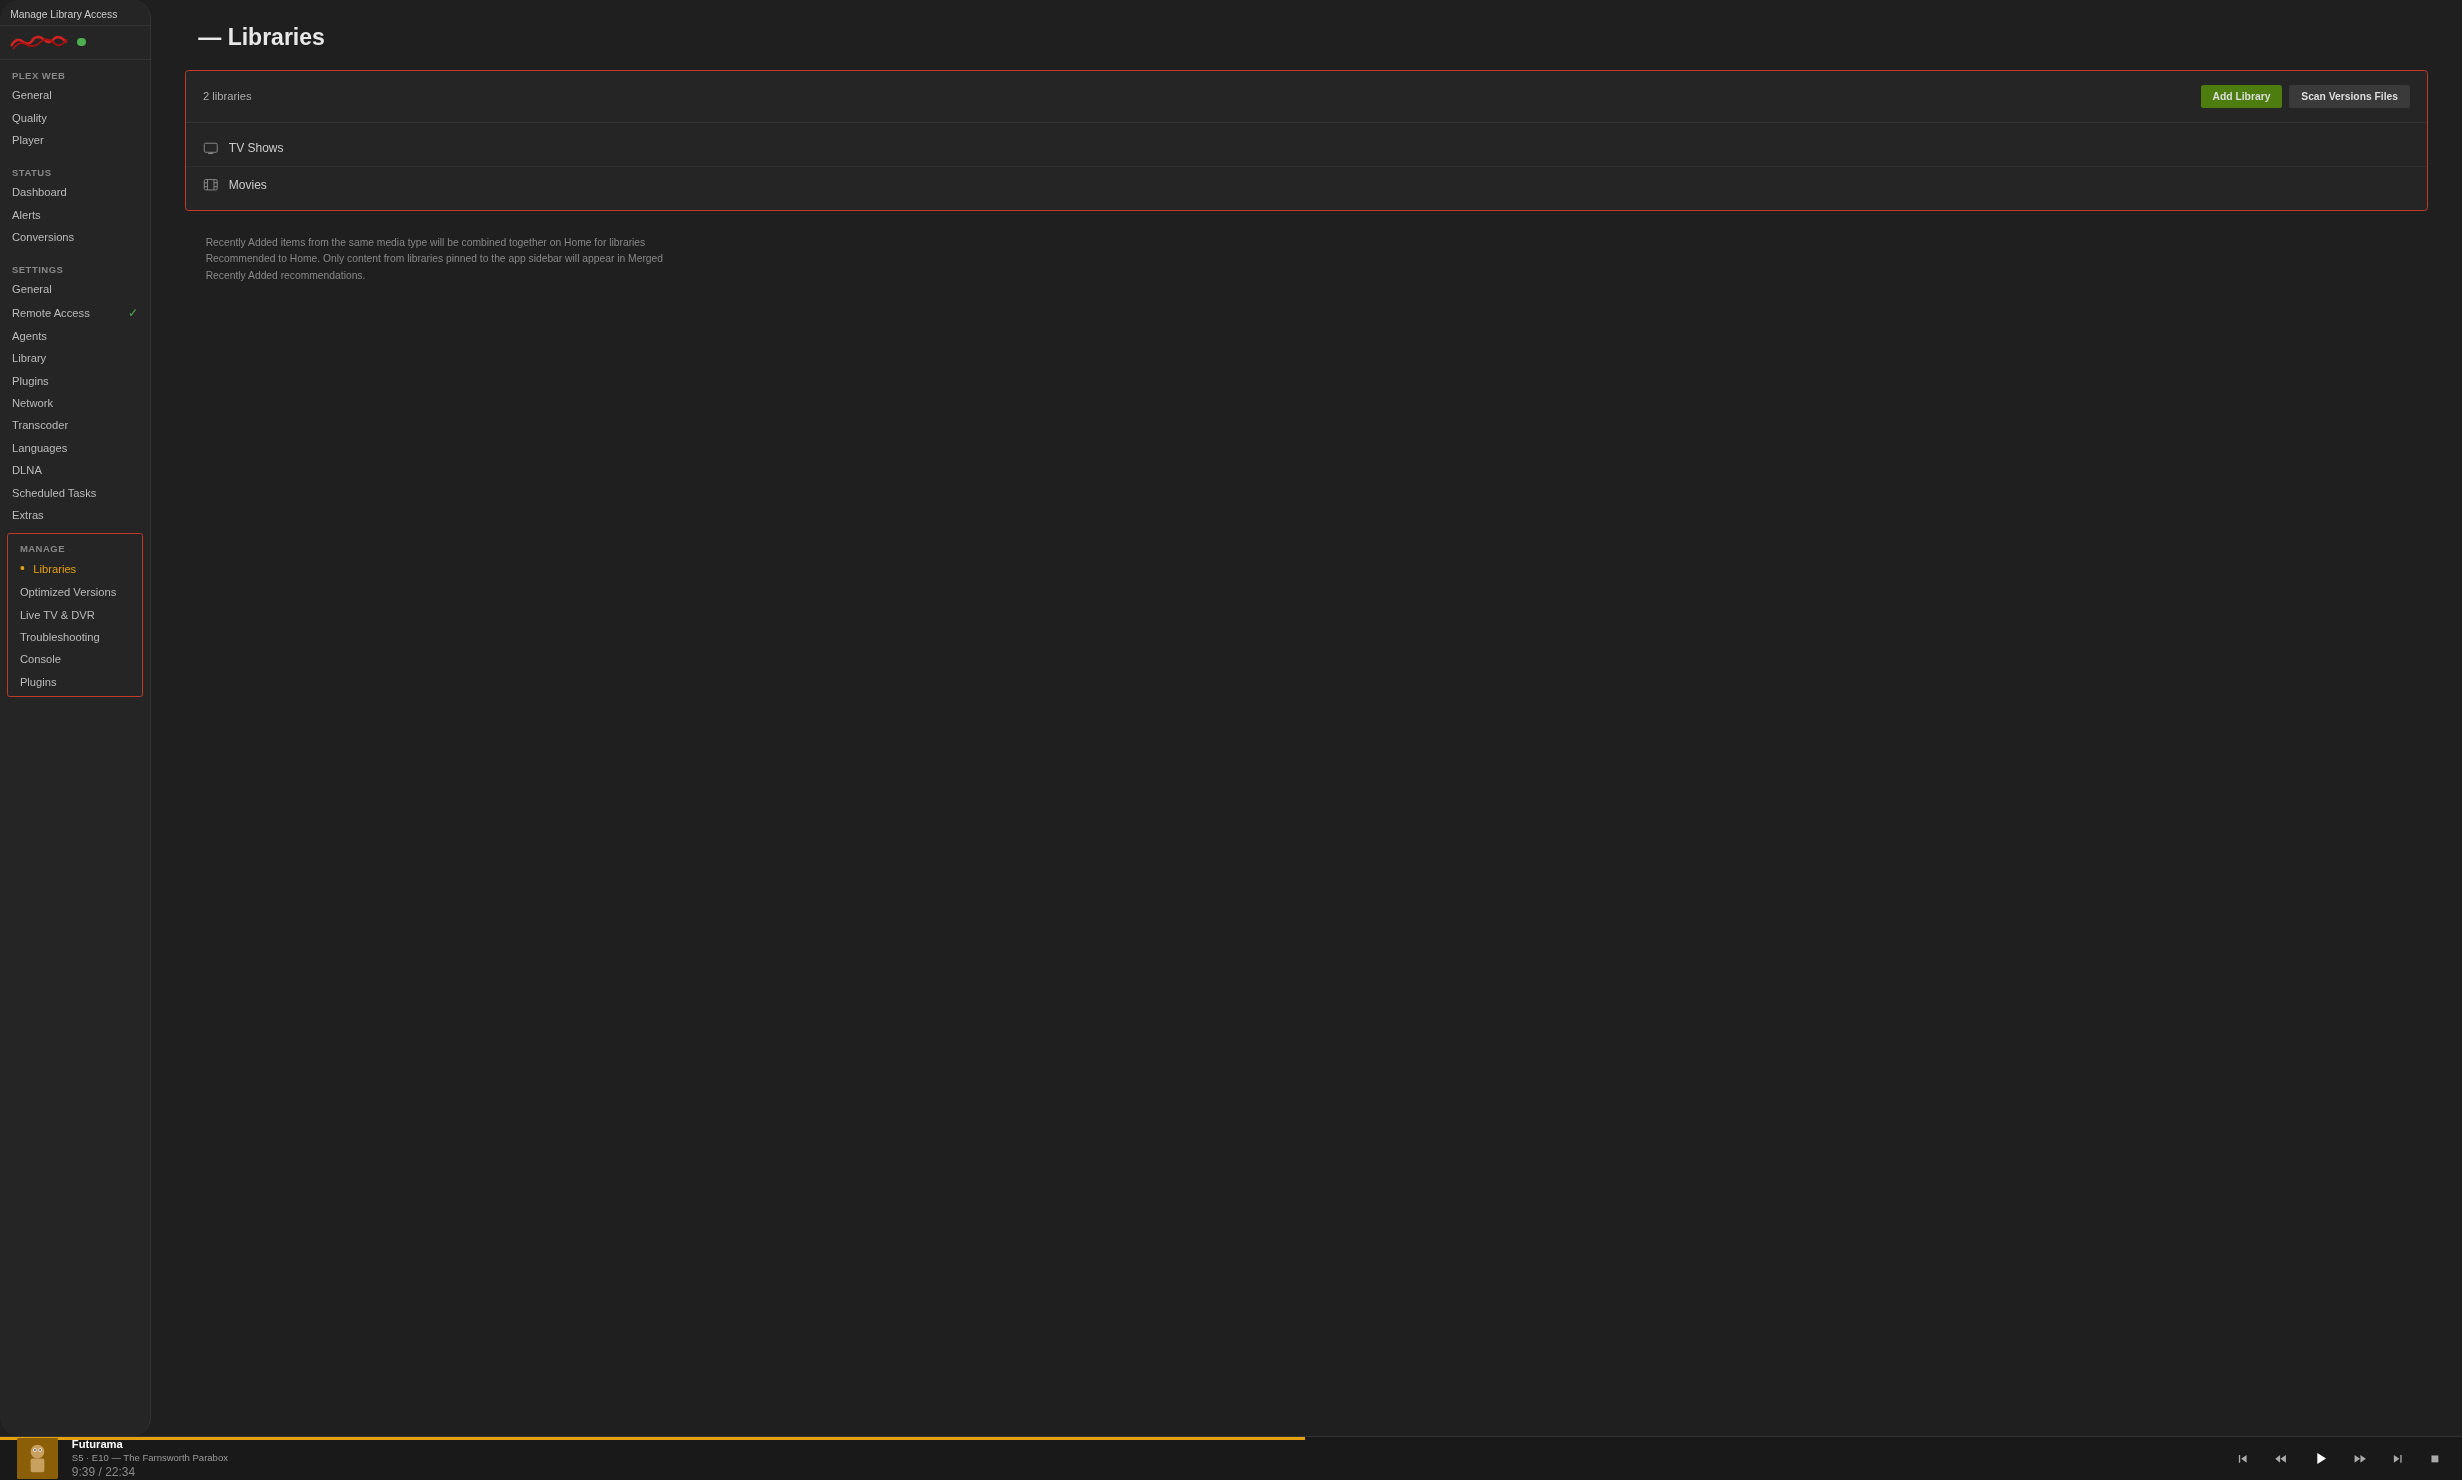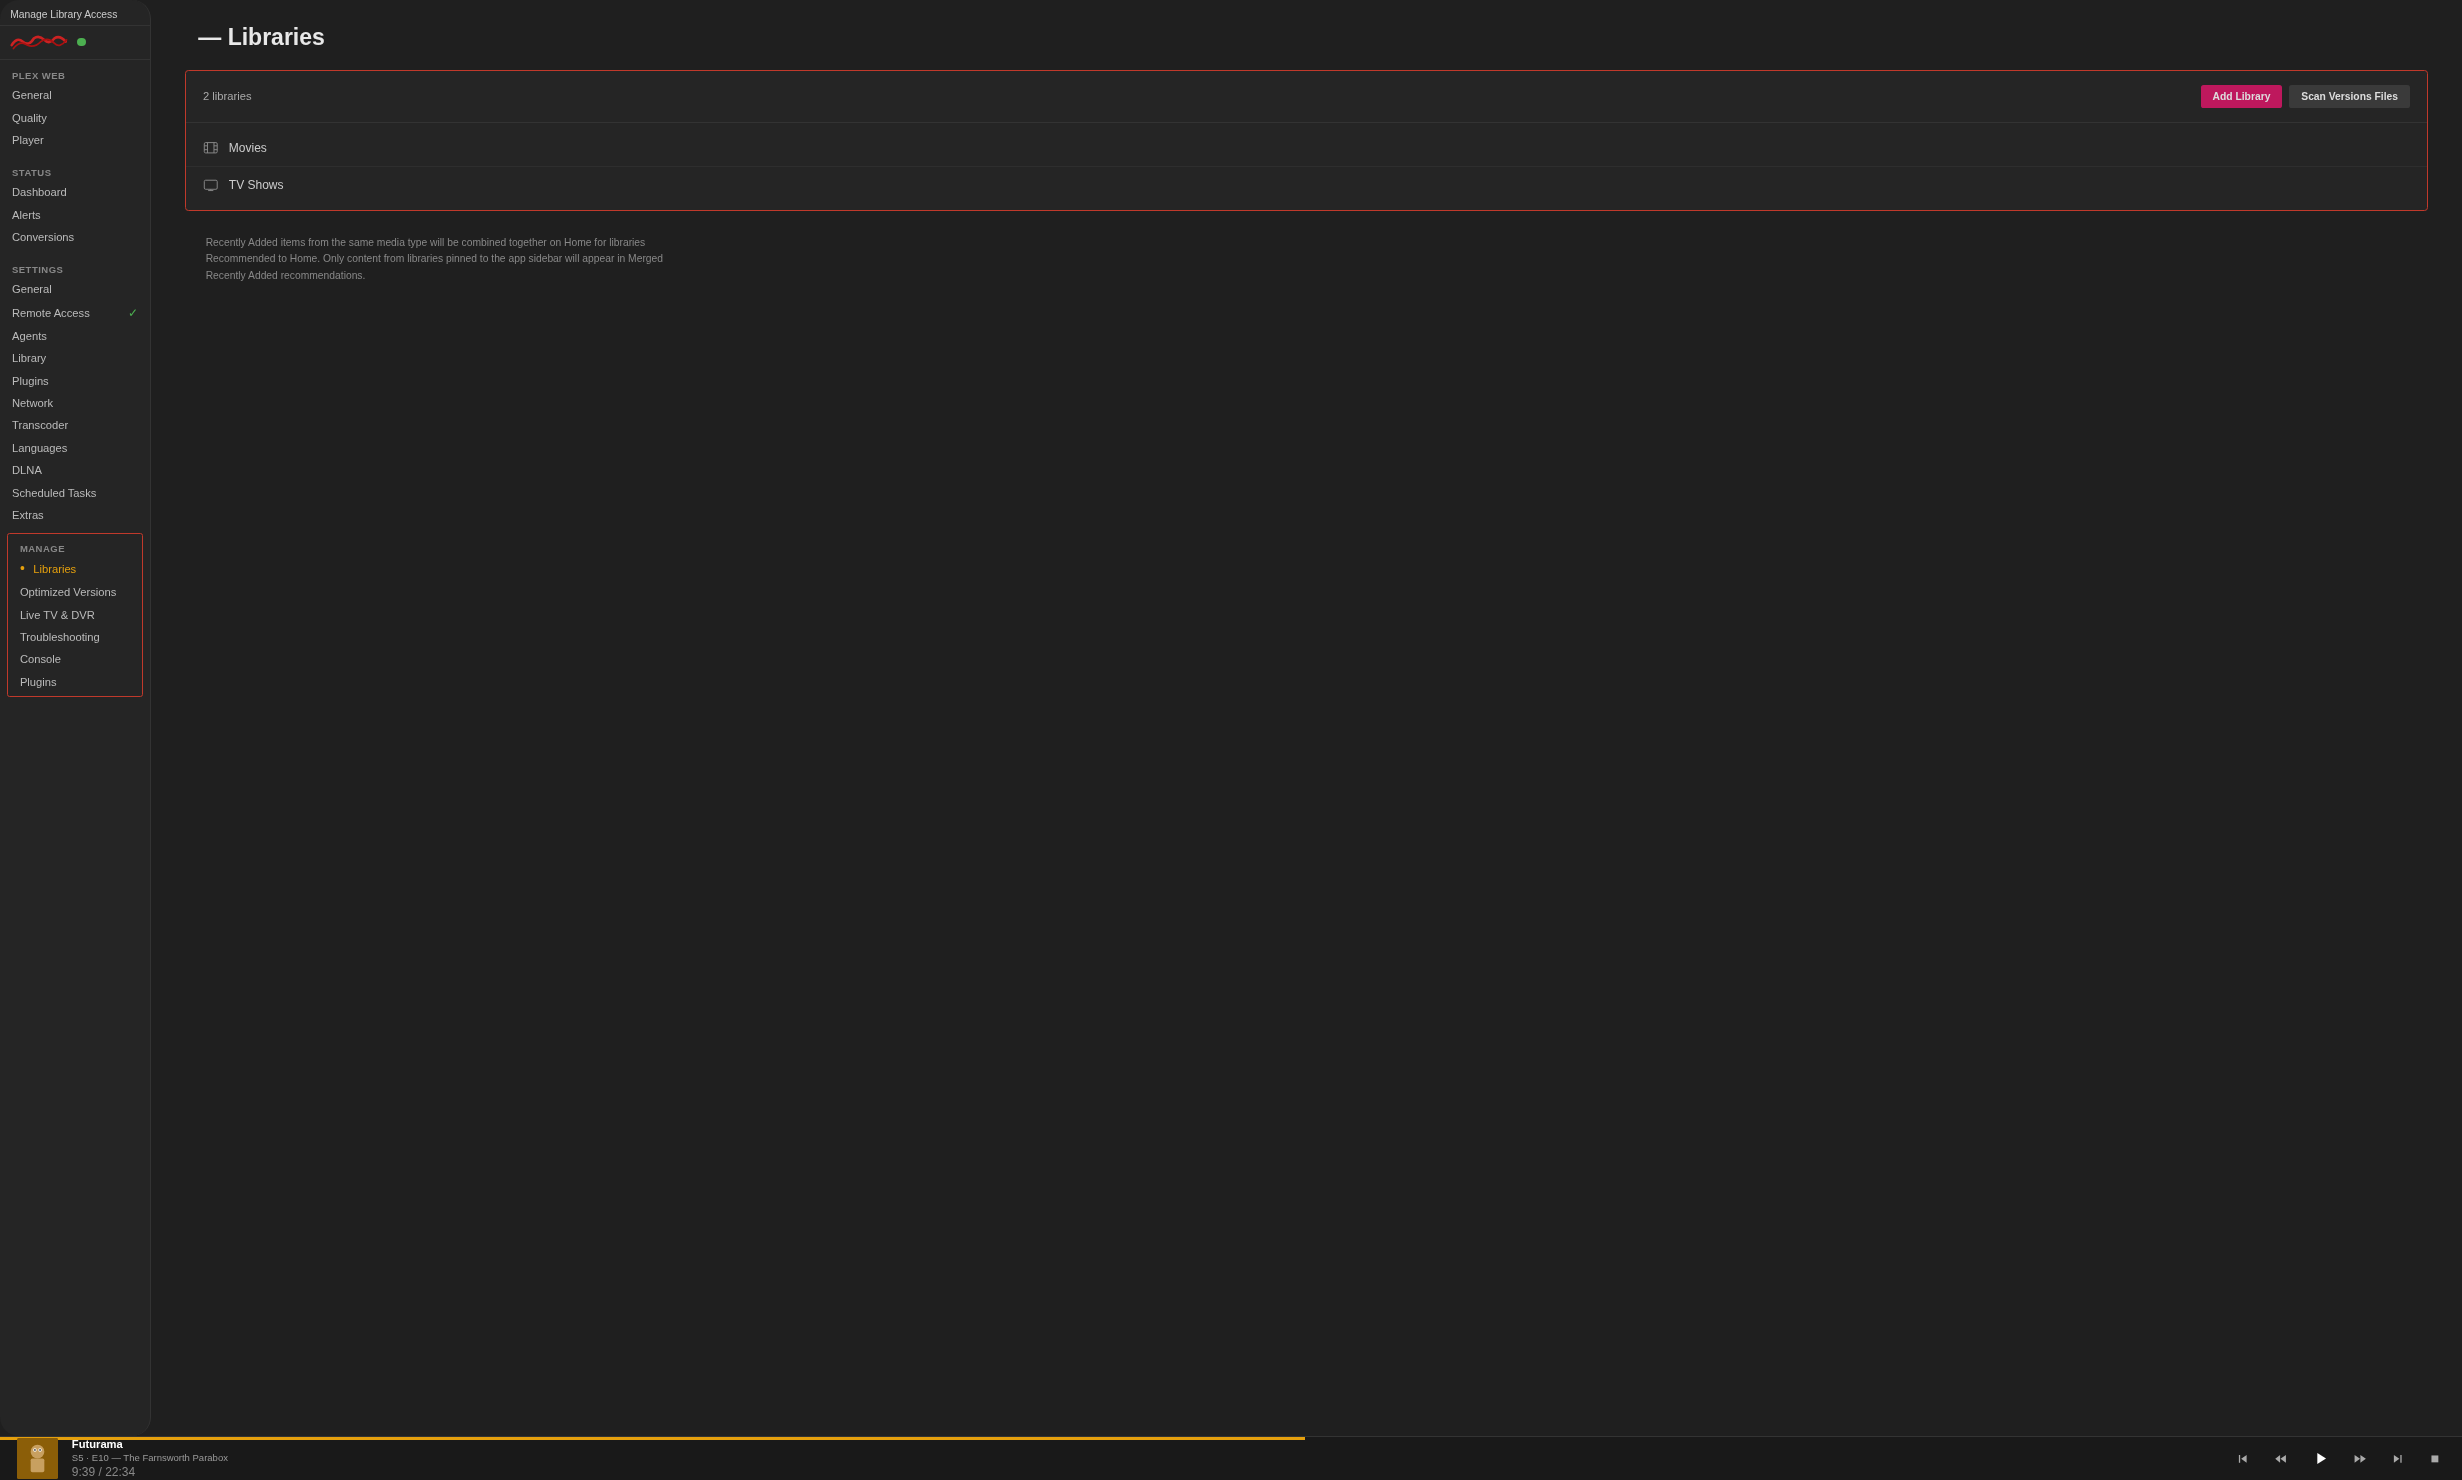--- a/index.html
+++ b/index.html
@@ -177,21 +177,21 @@
     .btn {
       padding: 6px 12px;
       border-radius: 2.6px;
       font-size: 10.3px;
       font-weight: 600;
       cursor: pointer;
       border: none;
       background: #3a3a3a;
       color: #ddd;
     }
-    .btn-primary { background: #be185d; }
+    .btn-primary { background: #4d7c0f; }
 
     .library-list {
       padding: 6.9px 0;
     }
     .library-item {
       display: flex;
       align-items: center;
       gap: 10.3px;
       padding: 10.3px 17px;
       border-bottom: 0.9px solid #2e2e2e;
@@ -465,33 +465,33 @@
         <span class="libraries-count">2 libraries</span>
         <div class="header-buttons">
           <button class="btn btn-primary">Add Library</button>
           <button class="btn">Scan Versions Files</button>
         </div>
       </div>
       <div class="library-list">
 
         <div class="library-item">
           <svg class="library-icon" viewBox="0 0 24 24" fill="none" stroke="currentColor" stroke-width="1.5">
+            <rect x="2" y="5" width="20" height="14" rx="2"></rect>
+            <path d="M8 21h8M12 19v2"></path>
+          </svg>
+          <span class="library-name">TV Shows</span>
+        </div>
+
+        <div class="library-item">
+          <svg class="library-icon" viewBox="0 0 24 24" fill="none" stroke="currentColor" stroke-width="1.5">
             <rect x="2" y="4" width="20" height="16" rx="2"></rect>
             <path d="M7 4v16M17 4v16M2 9h5M17 9h5M2 15h5M17 15h5"></path>
           </svg>
           <span class="library-name">Movies</span>
         </div>
-
-        <div class="library-item">
-          <svg class="library-icon" viewBox="0 0 24 24" fill="none" stroke="currentColor" stroke-width="1.5">
-            <rect x="2" y="5" width="20" height="14" rx="2"></rect>
-            <path d="M8 21h8M12 19v2"></path>
-          </svg>
-          <span class="library-name">TV Shows</span>
-        </div>
       </div>
     </div>
 
     <div class="merge-section">
       <p class="merge-description">Recently Added items from the same media type will be combined together on Home for libraries Recommended to Home. Only content from libraries pinned to the app sidebar will appear in Merged Recently Added recommendations.</p>
     </div>
 
   </div>
 </div>
 

